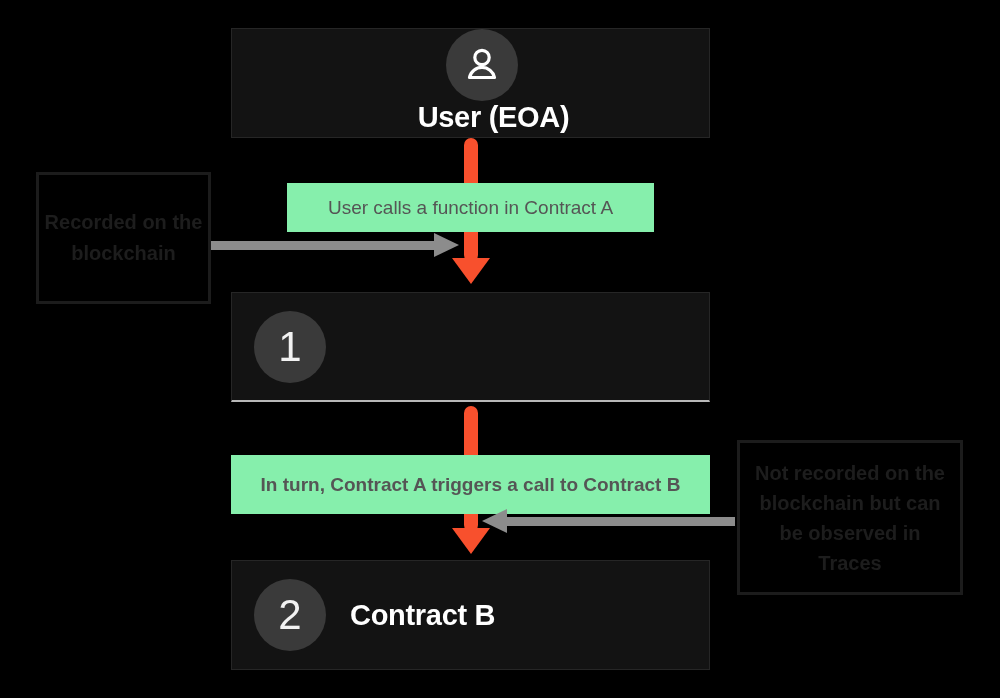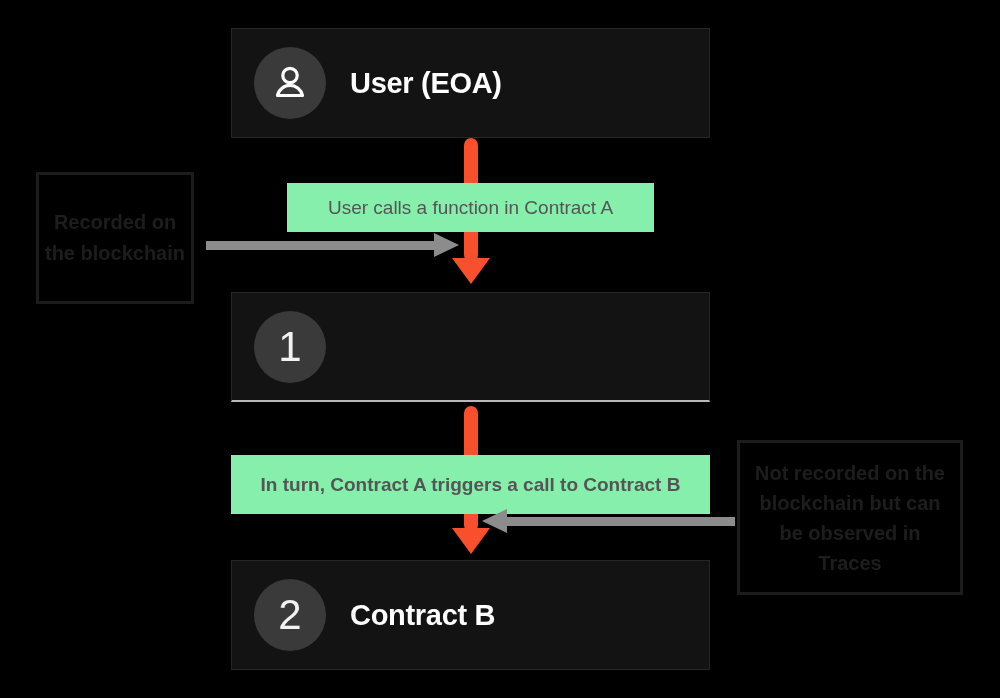--- a/index.html
+++ b/index.html
@@ -52,21 +52,21 @@
   }
   .node-label {
     margin-left: 24px;
     color: #ffffff;
     font-size: 29px;
     font-weight: bold;
     letter-spacing: -0.3px;
     white-space: nowrap;
   }
 
-  #node-user    { top: 28px; }
+  #node-user    { top: 28px; flex-direction: column; }
   #node-ca      { top: 292px; }
   #node-cb      { top: 560px; }
 
   
   .person-icon { display: block; }
 
   
   .varrow {
     position: absolute;
     left: 464px;
@@ -148,21 +148,21 @@
     background: #000000;
     border: 3px solid #1c1c1c;
     display: flex;
     align-items: center;
     justify-content: center;
     text-align: center;
     color: #1d1d1d;
     font-weight: bold;
     z-index: 5;
   }
-  #note-left  { left: 36px;  top: 172px; width: 158px; height: 132px; font-size: 20px; line-height: 1.55; padding: 0 4px; }
+  #note-left  { left: 36px;  top: 172px; width: 175px; height: 132px; font-size: 20px; line-height: 1.55; padding: 0 4px; }
   #note-right { left: 737px; top: 440px; width: 226px; height: 155px; font-size: 20px; line-height: 1.5; padding: 12px 10px; }
 </style>
 </head>
 <body>
 
 <div id="canvas">
 
   <div class="varrow" id="varrow-1">
     <div class="shaft"></div>
     <div class="head"></div>

